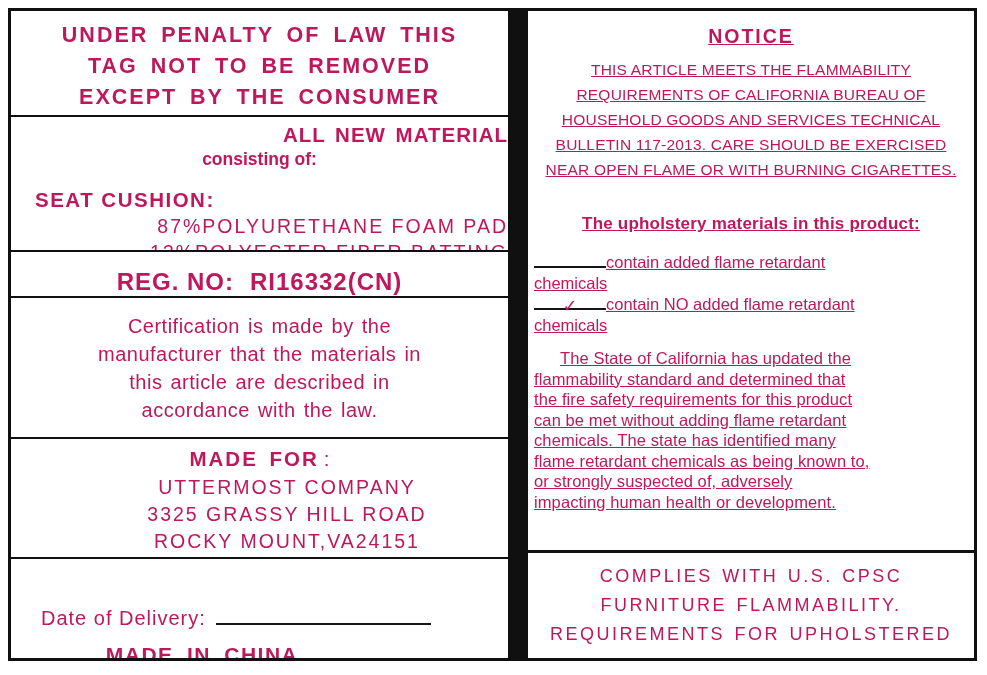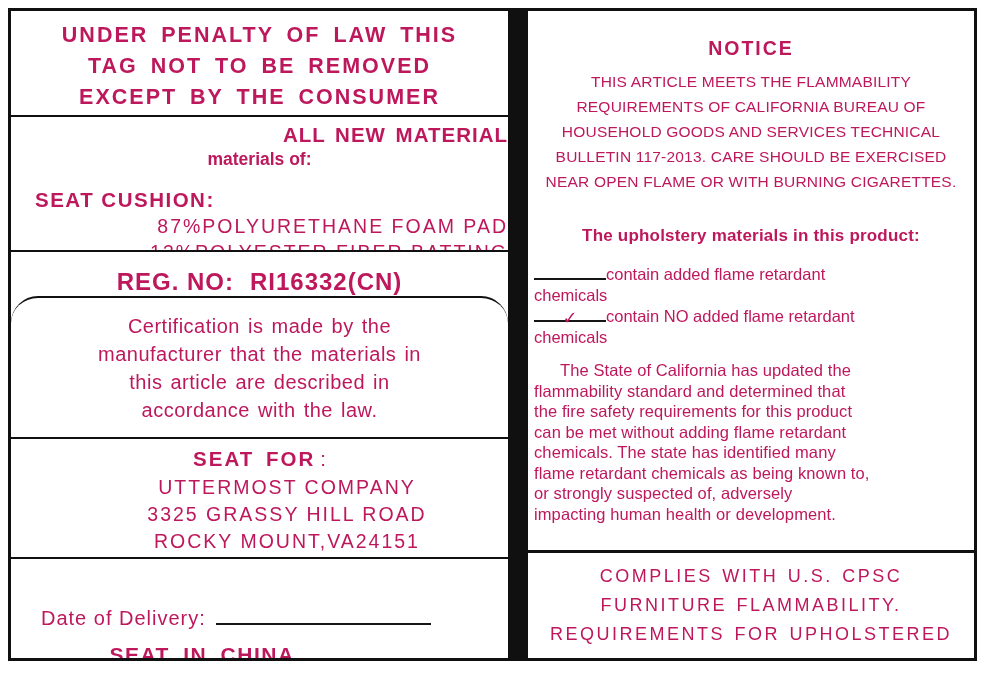--- a/index.html
+++ b/index.html
@@ -40,21 +40,21 @@
   .mat-comp{font-weight:bold;font-size:20.5px;letter-spacing:1.5px;padding-left:24px;margin-top:18px;}
   .mat-contents{
     text-align:right;font-size:19.5px;letter-spacing:2px;
     line-height:26px;padding-left:45px;margin-top:1px;
   }
 
   #row-reg{height:46px;display:flex;align-items:flex-end;justify-content:center;
     font-weight:bold;font-size:24px;letter-spacing:1px;}
   .reg-label{margin-right:16px;}
 
-  #row-cert{height:141px;padding-top:14px;border-radius:27px;}
+  #row-cert{height:141px;padding-top:14px;}
   .cert-text{text-align:center;font-size:20px;line-height:28px;letter-spacing:0.5px;word-spacing:2px;}
 
   #row-made-for{height:120px;padding-top:8px;text-align:center;}
   .made-for-line{font-size:20.5px;}
   .mf-heading{font-weight:bold;letter-spacing:2px;word-spacing:4px;}
   .mf-colon{font-weight:normal;margin-left:5px;}
   .address{font-size:19.5px;letter-spacing:2px;line-height:27px;padding-left:55px;margin-top:3px;}
 
   #row-delivery{flex:1;padding-top:22px;}
   .date-wrap{padding-left:30px;font-size:20px;letter-spacing:1px;margin-top:24px;}
@@ -62,21 +62,21 @@
     display:inline-block;width:215px;height:0.9em;
     border-bottom:2.5px solid #151515;margin-left:10px;
   }
   .origin{
     box-sizing:border-box;width:100%;padding-right:115px;
     text-align:center;font-weight:bold;font-size:21px;
     letter-spacing:1.5px;word-spacing:6px;margin-top:13px;
   }
 
   
-  #notice-box{flex:1;padding:12px 6px;box-sizing:border-box;overflow:hidden;}
+  #notice-box{flex:1;padding:0 6px;box-sizing:border-box;overflow:hidden;text-decoration:underline;}
   .notice-title{text-align:center;font-weight:bold;font-size:19.5px;letter-spacing:2px;margin-top:14px;}
   .notice-para{
     text-align:center;font-size:15.5px;line-height:25px;
     letter-spacing:0.2px;margin-top:9px;
   }
   .uph-heading{text-align:center;font-weight:bold;font-size:17px;letter-spacing:0.2px;margin-top:32px;}
   .options{margin-top:18px;font-size:16.5px;line-height:21px;}
   .blank{
     display:inline-block;width:72px;height:0.85em;
     border-bottom:2px solid #151515;text-align:center;vertical-align:baseline;
@@ -103,52 +103,52 @@
   <section class="panel" id="left-panel">
 
     <div class="row" id="row-penalty">
       <div class="penalty-text prelines">UNDER PENALTY OF LAW THIS
 TAG NOT TO BE REMOVED
 EXCEPT BY THE CONSUMER</div>
     </div>
 
     <div class="row" id="row-materials">
       <div class="mat-heading">ALL NEW MATERIAL</div>
-      <div class="mat-sub">materials of:</div>
+      <div class="mat-sub">consisting of:</div>
       <div class="mat-comp">SEAT CUSHION:</div>
       <div class="mat-contents prelines">87%POLYURETHANE FOAM PAD
 13%POLYESTER FIBER BATTING</div>
     </div>
 
     <div class="row" id="row-reg">
       <span class="reg-label">REG. NO:</span>
       <span class="reg-value">RI16332(CN)</span>
     </div>
 
     <div class="row" id="row-cert">
       <div class="cert-text prelines">Certification is made by the
 manufacturer that the materials in
 this article are described in
 accordance with the law.</div>
     </div>
 
     <div class="row" id="row-made-for">
       <div class="made-for-line">
-        <span class="mf-heading">SEAT FOR</span><span class="mf-colon">:</span>
+        <span class="mf-heading">MADE FOR</span><span class="mf-colon">:</span>
       </div>
       <div class="address prelines">UTTERMOST COMPANY
 3325 GRASSY HILL ROAD
 ROCKY MOUNT,VA24151</div>
     </div>
 
     <div class="row" id="row-delivery">
       <div class="date-wrap">
         <span>Date of Delivery:</span><span class="date-blank"></span>
       </div>
-      <div class="origin">SEAT IN CHINA</div>
+      <div class="origin">MADE IN CHINA</div>
     </div>
 
   </section>
 
   <div id="divider-bar"></div>
 
   <section class="panel" id="right-panel">
 
     <div id="notice-box">
       <div class="notice-title">NOTICE</div>

